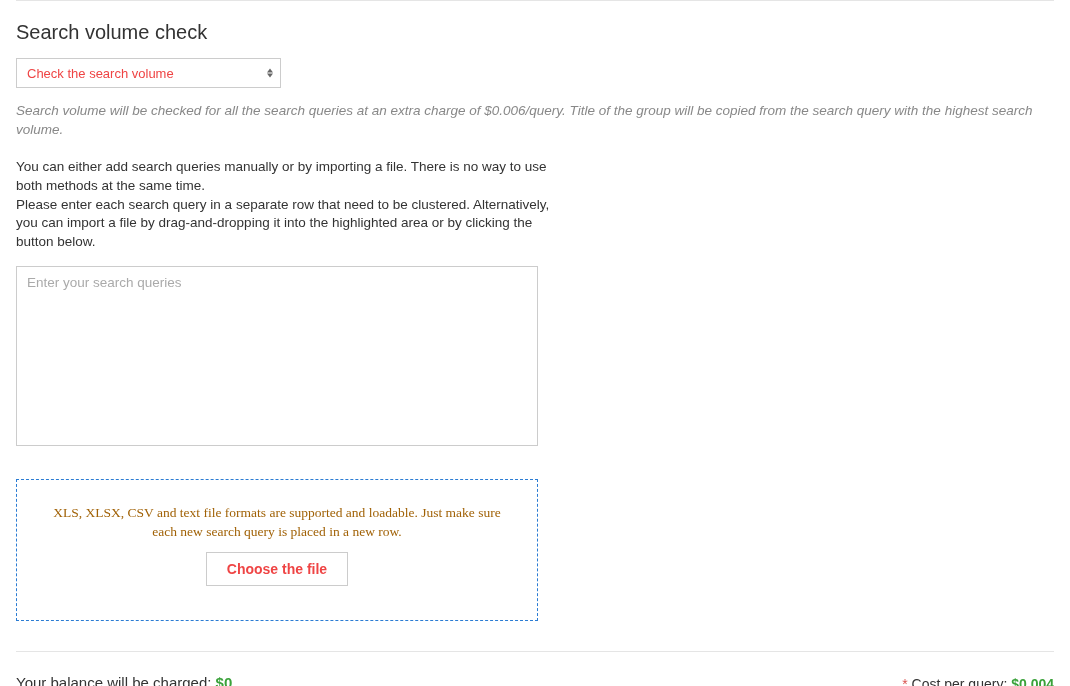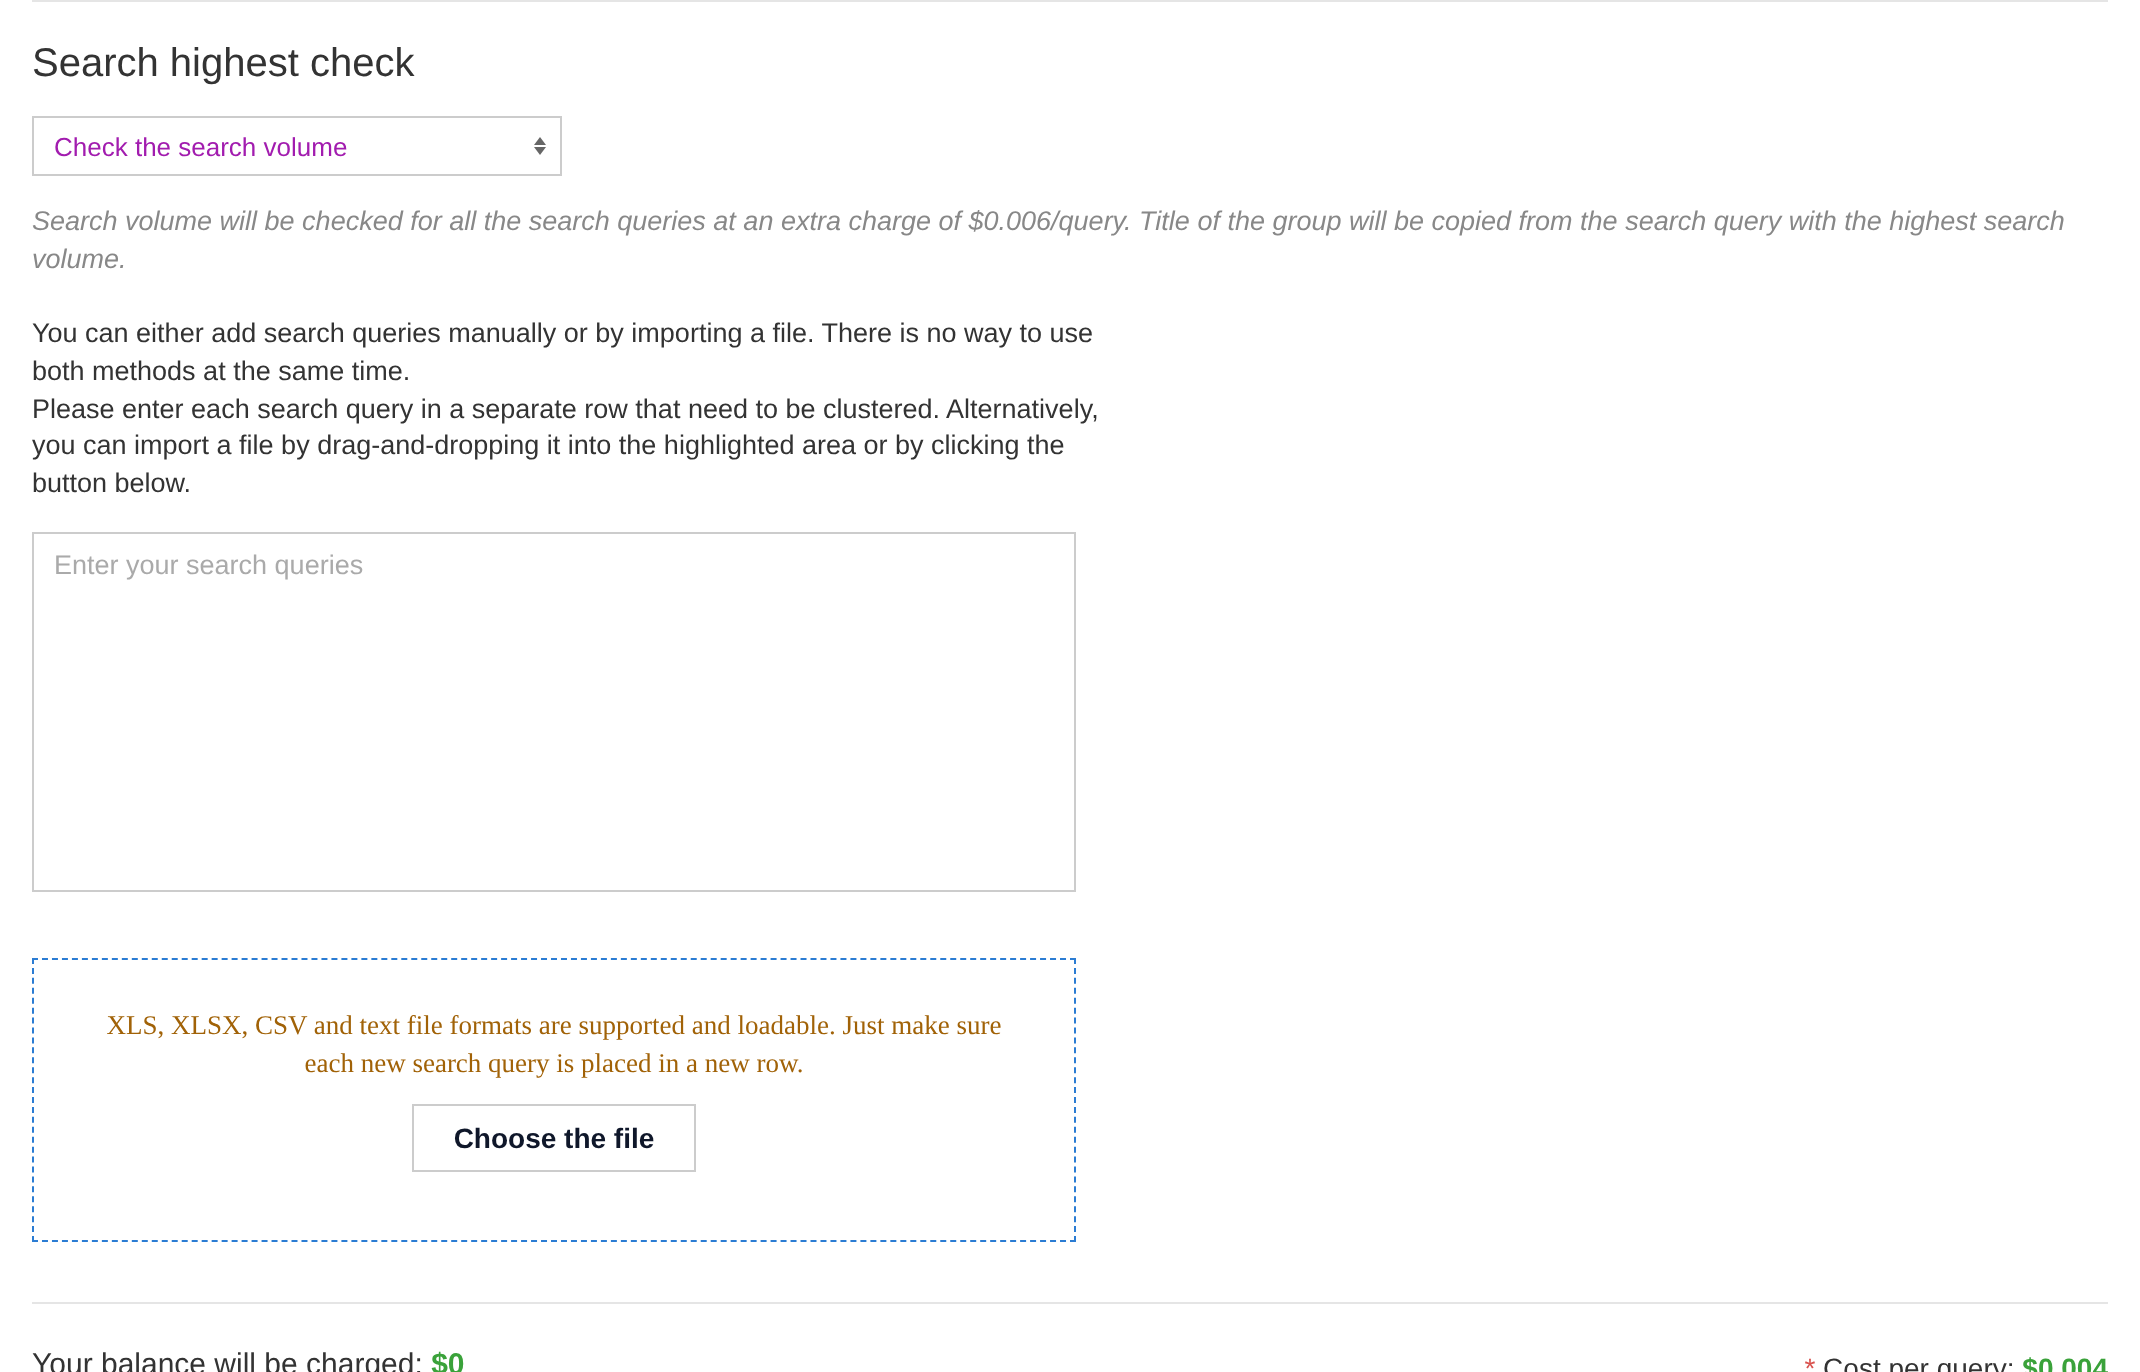--- a/index.html
+++ b/index.html
@@ -29,21 +29,21 @@
       width: 265px;
       margin-bottom: 14px;
     }
     .select {
       width: 100%;
       height: 30px;
       border: 1px solid #ccc;
       background: #fff;
       padding: 0 28px 0 10px;
       font-size: 13px;
-      color: #a21caf;
+      color: #ef4444;
       appearance: none;
       -webkit-appearance: none;
       -moz-appearance: none;
       cursor: pointer;
     }
     .select-arrows {
       position: absolute;
       right: 8px;
       top: 50%;
       transform: translateY(-50%);
@@ -99,21 +99,21 @@
       margin-bottom: 10px;
       font-family: Liberation Serif, serif;
     }
     .choose-btn {
       display: inline-block;
       border: 1px solid #ccc;
       background: #fff;
       padding: 8px 20px;
       font-size: 14px;
       font-weight: 600;
-      color: #0f172a;
+      color: #ef4444;
       cursor: pointer;
     }
     .mid-hr {
       border: none;
       border-top: 1px solid #e5e5e5;
       margin-bottom: 22px;
     }
     .footer-row {
       display: flex;
       justify-content: space-between;
@@ -132,21 +132,21 @@
       line-height: 1.5;
     }
     .red-star { color: #d9534f; }
   </style>
 </head>
 <body>
 
 <div class="container">
   <hr class="top-hr">
 
-  <h2 class="title">Search highest check</h2>
+  <h2 class="title">Search volume check</h2>
 
   <div class="select-wrap">
     <select class="select">
       <option>Check the search volume</option>
     </select>
     <span class="select-arrows">
       <span class="arrow-up"></span>
       <span class="arrow-down"></span>
     </span>
   </div>

